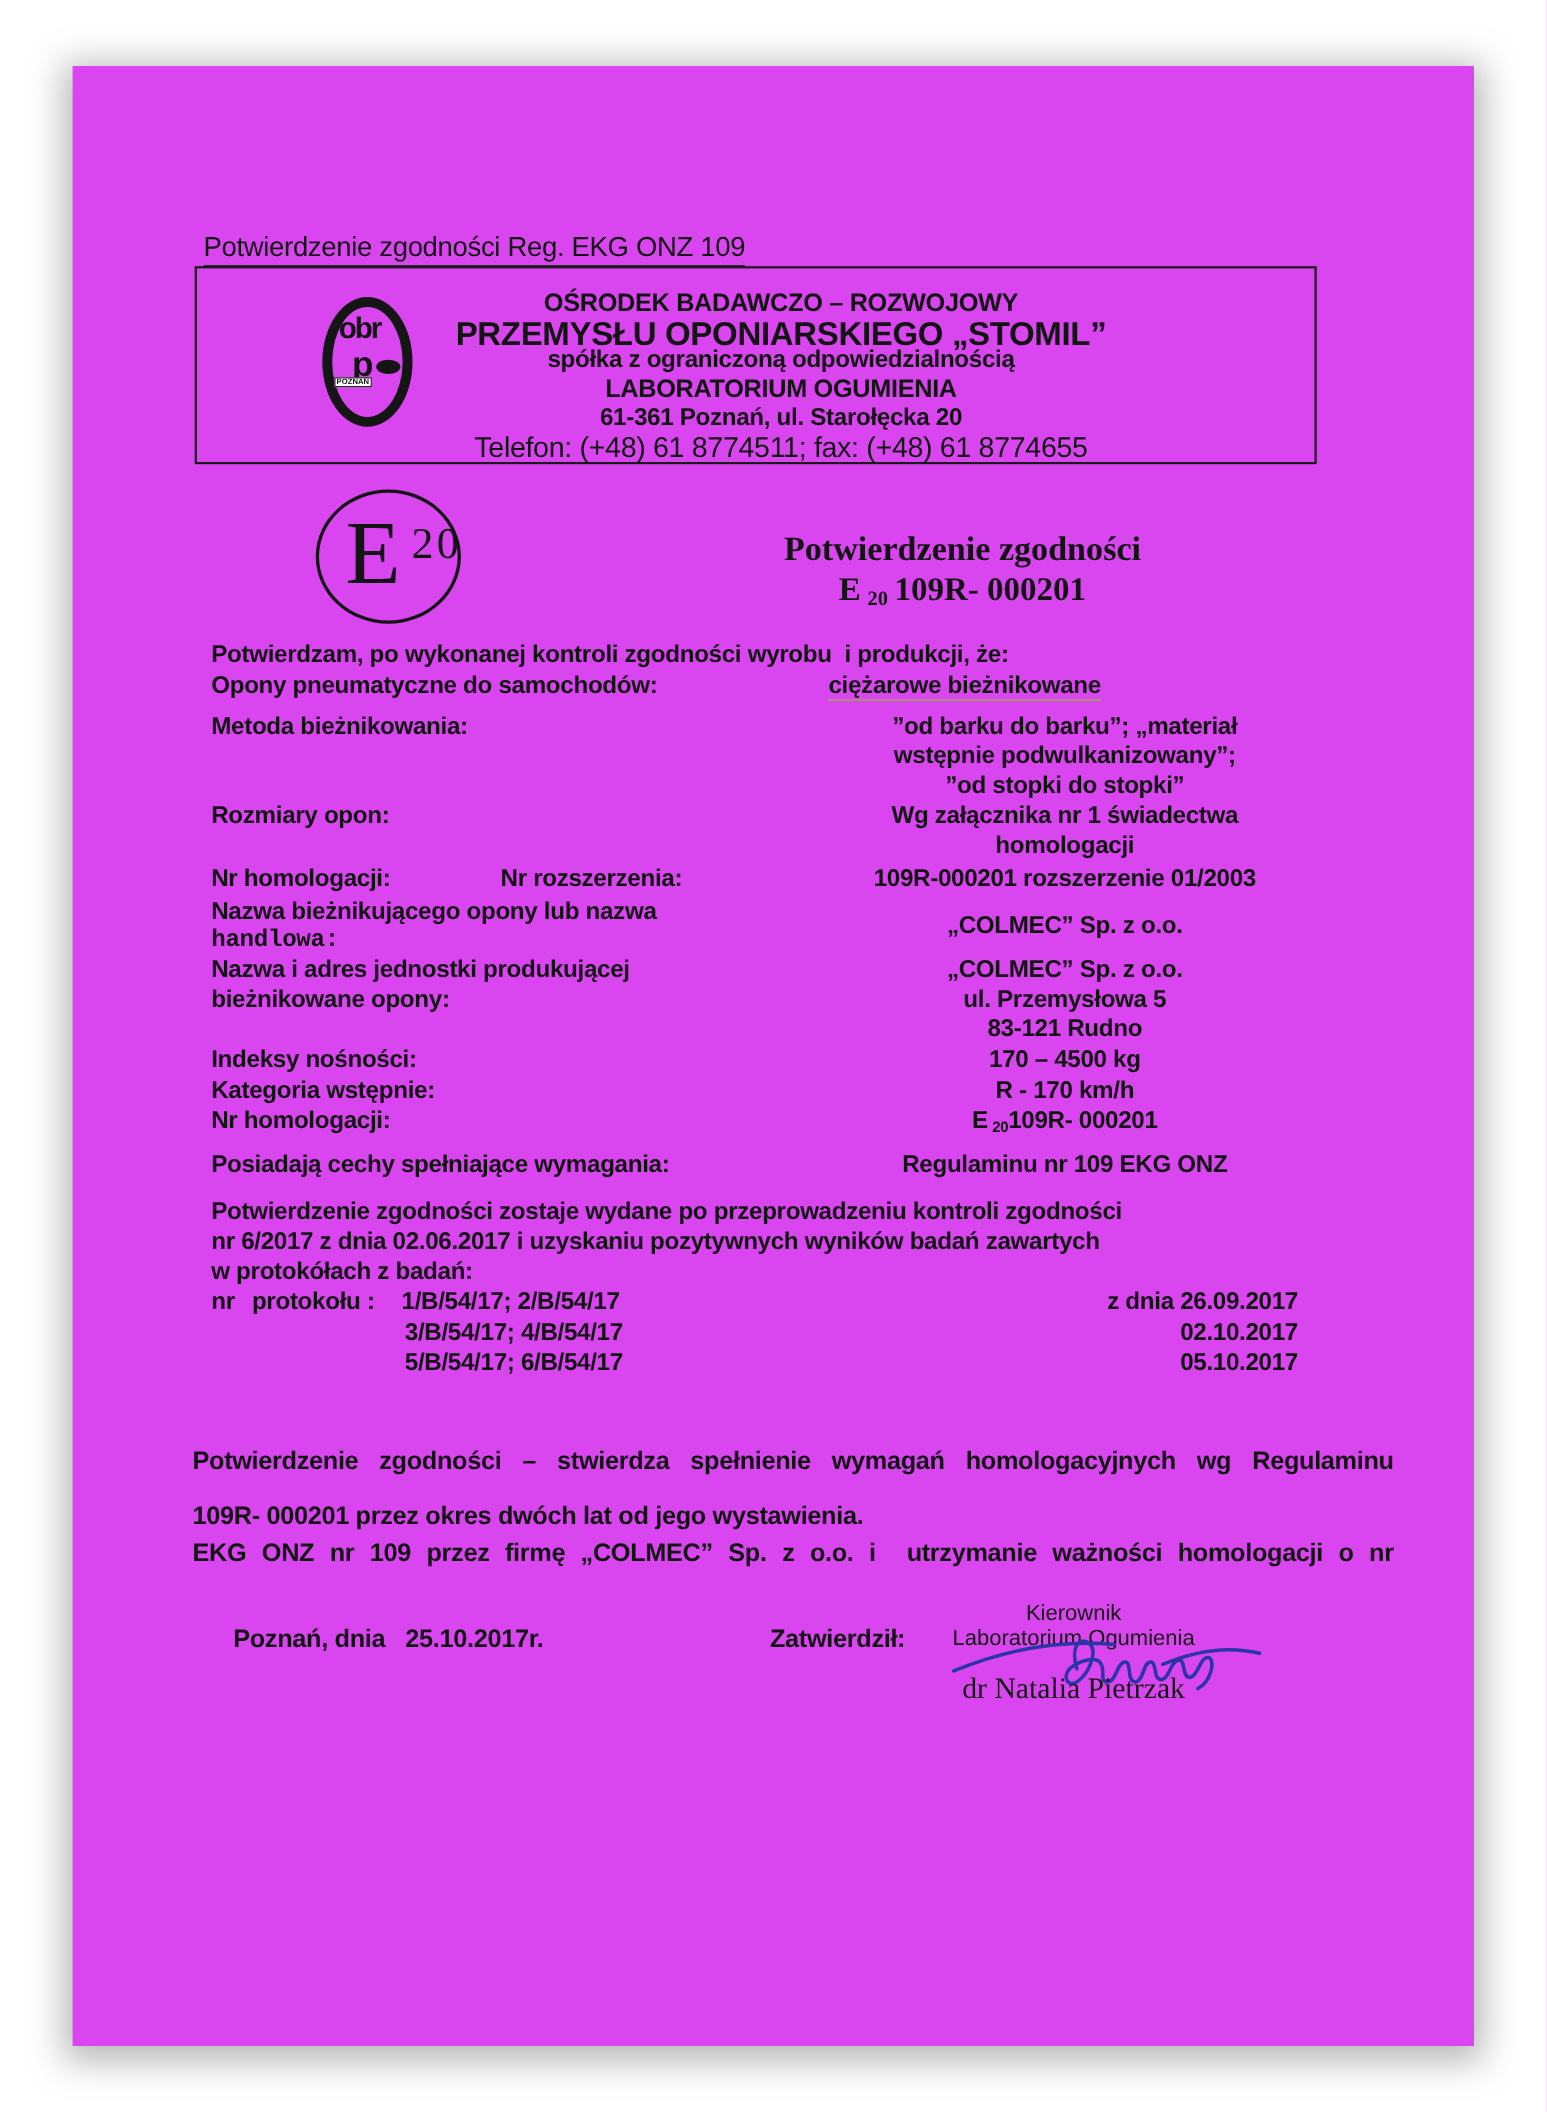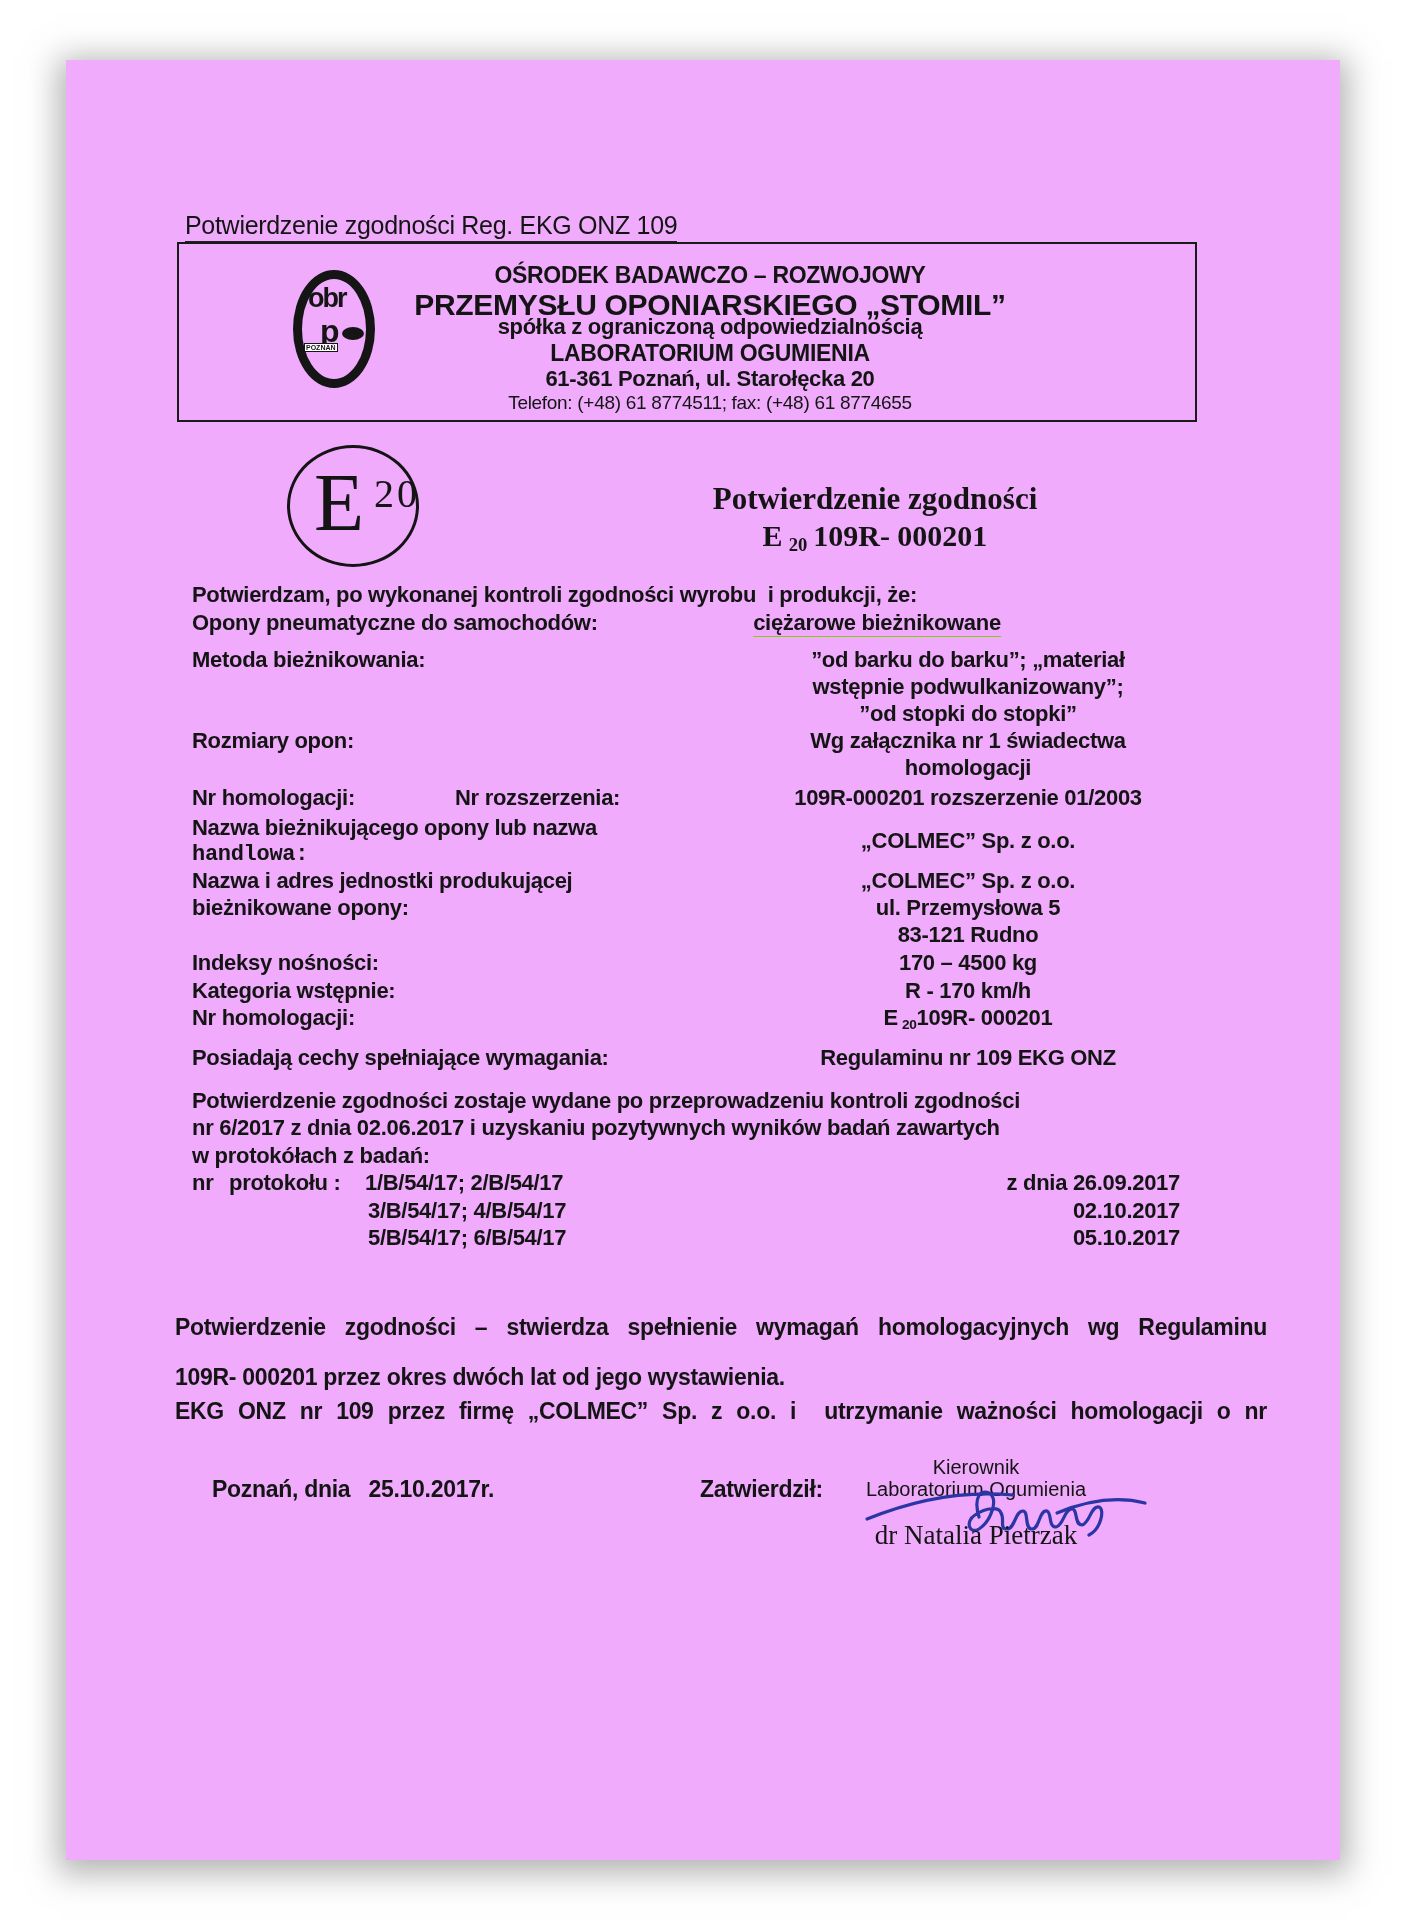--- a/index.html
+++ b/index.html
@@ -1,17 +1,17 @@
 <!DOCTYPE html>
 <html><head>
 <meta charset="utf-8">
 <style>
   html,body{margin:0;padding:0;background:#ffffff;width:1406px;height:1920px;overflow:hidden;
     font-family:"Liberation Sans","DejaVu Sans",sans-serif;}
-  .sheet{position:absolute;left:66px;top:60px;width:1274px;height:1800px;background:#f0abfc;
+  .sheet{position:absolute;left:66px;top:60px;width:1274px;height:1800px;background:#d946ef;
     box-shadow:0 6px 30px 8px rgba(105,105,105,.5);}
   .t{position:absolute;white-space:nowrap;color:#141414;font-weight:700;font-size:22px;letter-spacing:-.3px;line-height:1.15;}
   .reg{font-weight:400;}
   .lbl{left:126px;}
   .val{left:624px;width:556px;text-align:center;}
   .lh{left:294px;width:700px;text-align:center;}
   .serif{font-family:"Liberation Serif","DejaVu Serif",serif;letter-spacing:0;}
   .box{position:absolute;left:111px;top:182px;width:1016px;height:176px;border:2px solid #1a1a1a;}
   .logo{position:absolute;left:227px;top:210px;width:82px;height:118px;border:9px solid #151515;border-radius:50%;box-sizing:border-box;}
   .logo span{position:absolute;color:#151515;font-weight:700;line-height:1;}
@@ -35,21 +35,21 @@
     <span style="left:18px;top:36px;font-size:32px;">p</span>
     <span style="right:2px;top:48px;width:22px;height:13px;background:#151515;border-radius:50%;"></span>
     <span style="left:2px;top:64px;font-size:7px;background:#fff;border:1px solid #151515;padding:0 1px;letter-spacing:0;">POZNAŃ</span>
   </div>
 
   <div class="t lh" style="top:202px;font-size:23px;">OŚRODEK BADAWCZO – ROZWOJOWY</div>
   <div class="t lh" style="top:228px;font-size:30px;">PRZEMYSŁU OPONIARSKIEGO „STOMIL”</div>
   <div class="t lh" style="top:254px;font-size:22px;">spółka z ograniczoną odpowiedzialnością</div>
   <div class="t lh" style="top:280px;font-size:23px;">LABORATORIUM OGUMIENIA</div>
   <div class="t lh" style="top:306px;font-size:22px;">61-361 Poznań, ul. Starołęcka 20</div>
-  <div class="t lh reg" style="top:332px;font-size:19px;">Telefon: (+48) 61 8774511; fax: (+48) 61 8774655</div>
+  <div class="t lh reg" style="top:332px;font-size:26px;">Telefon: (+48) 61 8774511; fax: (+48) 61 8774655</div>
 
   <div class="emark">
     <span class="t serif reg" style="left:24px;top:14px;font-size:82px;line-height:1;">E</span>
     <span class="t serif reg" style="left:84px;top:26px;font-size:40px;line-height:1;letter-spacing:3px;">20</span>
   </div>
 
   <div class="t serif" style="left:509px;top:421px;width:600px;text-align:center;font-size:31px;">Potwierdzenie zgodności</div>
   <div class="t serif" style="left:509px;top:459px;width:600px;text-align:center;font-size:30px;">
     <span>E</span><span class="sub" style="margin:0 6px 0 6px;">20</span><span>109R- 000201</span>
   </div>

